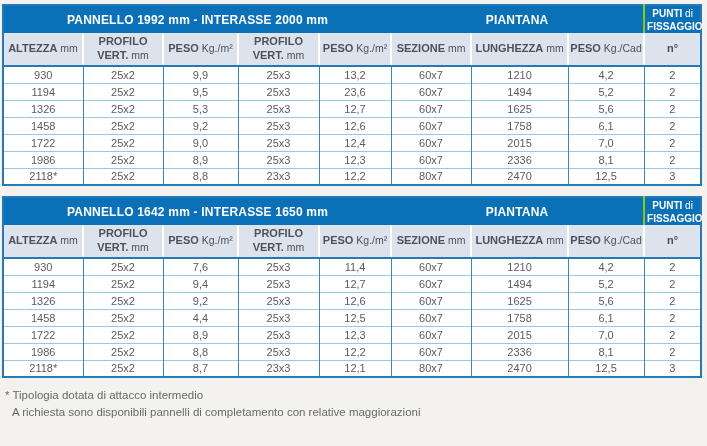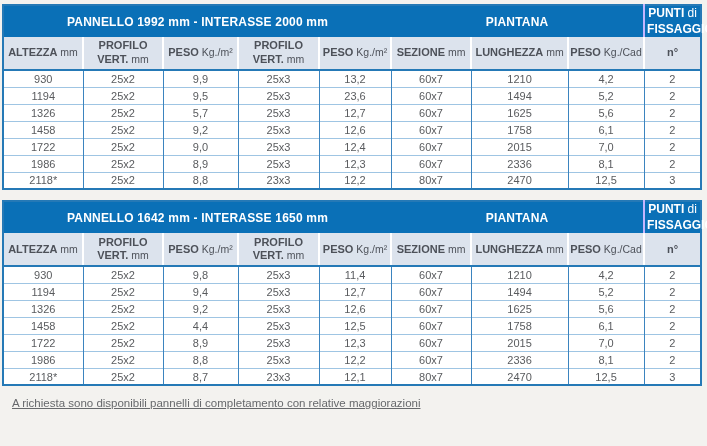--- a/index.html
+++ b/index.html
@@ -17,39 +17,39 @@
   table.spec{
     border-collapse:collapse;table-layout:fixed;width:700px;
     border:2px solid var(--frame);background:#f9a8d4;
   }
   table.spec + table.spec{margin-top:10px;}
   .band-row th{
     background:var(--band);color:#fff;text-align:center;vertical-align:middle;
     font-size:12px;font-weight:bold;height:28px;padding:0 2px;letter-spacing:.2px;
   }
   .band-row th.punti-cell{
-    border-left:2px solid #c4b5fd;font-size:12px;line-height:1.3;letter-spacing:0;margin-left:25px;
+    border-left:2px solid #84cc16;font-size:10px;line-height:1.3;letter-spacing:0;margin-left:25px;
   }
   .punti-cell .reg{font-weight:normal;}
   .head-row th{
     background:var(--headbg);color:var(--headtxt);
     font-size:11px;font-weight:bold;text-align:center;vertical-align:middle;
     height:33px;line-height:1.25;padding:0 1px;
     border-bottom:2px solid var(--frame);
   }
   .head-row th + th{border-left:2px solid #fff;}
   .head-row .hu{font-weight:normal;font-size:10.5px;}
   tbody td{
     height:17px;text-align:center;vertical-align:middle;
     font-size:11px;color:var(--datatxt);background:#fff;padding:0 2px;
   }
   tbody td + td{border-left:1px solid var(--vline);}
   tbody tr + tr td{border-top:1px solid var(--hline);}
   .notes{margin:9px 0 0 3px;font-size:11.5px;color:var(--notetxt);line-height:1.5;}
-  .notes .line2{padding-left:7px;text-decoration:underline;}
+  .notes .line2{padding-left:7px;}
 </style>
 </head>
 <body>
 
 <div class="page">
 
   <table class="spec">
     <colgroup>
       <col style="width:80px">
         <col style="width:80px">
@@ -98,21 +98,21 @@
           <td>25x3</td>
           <td>23,6</td>
           <td>60x7</td>
           <td>1494</td>
           <td>5,2</td>
           <td>2</td>
         </tr>
         <tr>
           <td>1326</td>
           <td>25x2</td>
-          <td>5,7</td>
+          <td>5,3</td>
           <td>25x3</td>
           <td>12,7</td>
           <td>60x7</td>
           <td>1625</td>
           <td>5,6</td>
           <td>2</td>
         </tr>
         <tr>
           <td>1458</td>
           <td>25x2</td>
@@ -187,21 +187,21 @@
           <th><span class="hb">SEZIONE</span><span class="hu"> mm</span></th>
           <th><span class="hb">LUNGHEZZA</span><span class="hu"> mm</span></th>
           <th><span class="hb">PESO</span><span class="hu"> Kg./Cad</span></th>
           <th><span class="hb">n°</span></th>
         </tr>
       </thead>
       <tbody>
         <tr>
           <td>930</td>
           <td>25x2</td>
-          <td>9,8</td>
+          <td>7,6</td>
           <td>25x3</td>
           <td>11,4</td>
           <td>60x7</td>
           <td>1210</td>
           <td>4,2</td>
           <td>2</td>
         </tr>
         <tr>
           <td>1194</td>
           <td>25x2</td>
@@ -265,16 +265,17 @@
           <td>12,1</td>
           <td>80x7</td>
           <td>2470</td>
           <td>12,5</td>
           <td>3</td>
         </tr>
       </tbody>
     </table>
 
   <div class="notes">
+    <div class="line1">* Tipologia dotata di attacco intermedio</div>
     <div class="line2">A richiesta sono disponibili pannelli di completamento con relative maggiorazioni</div>
   </div>
 
 </div>
 
 </body></html>

